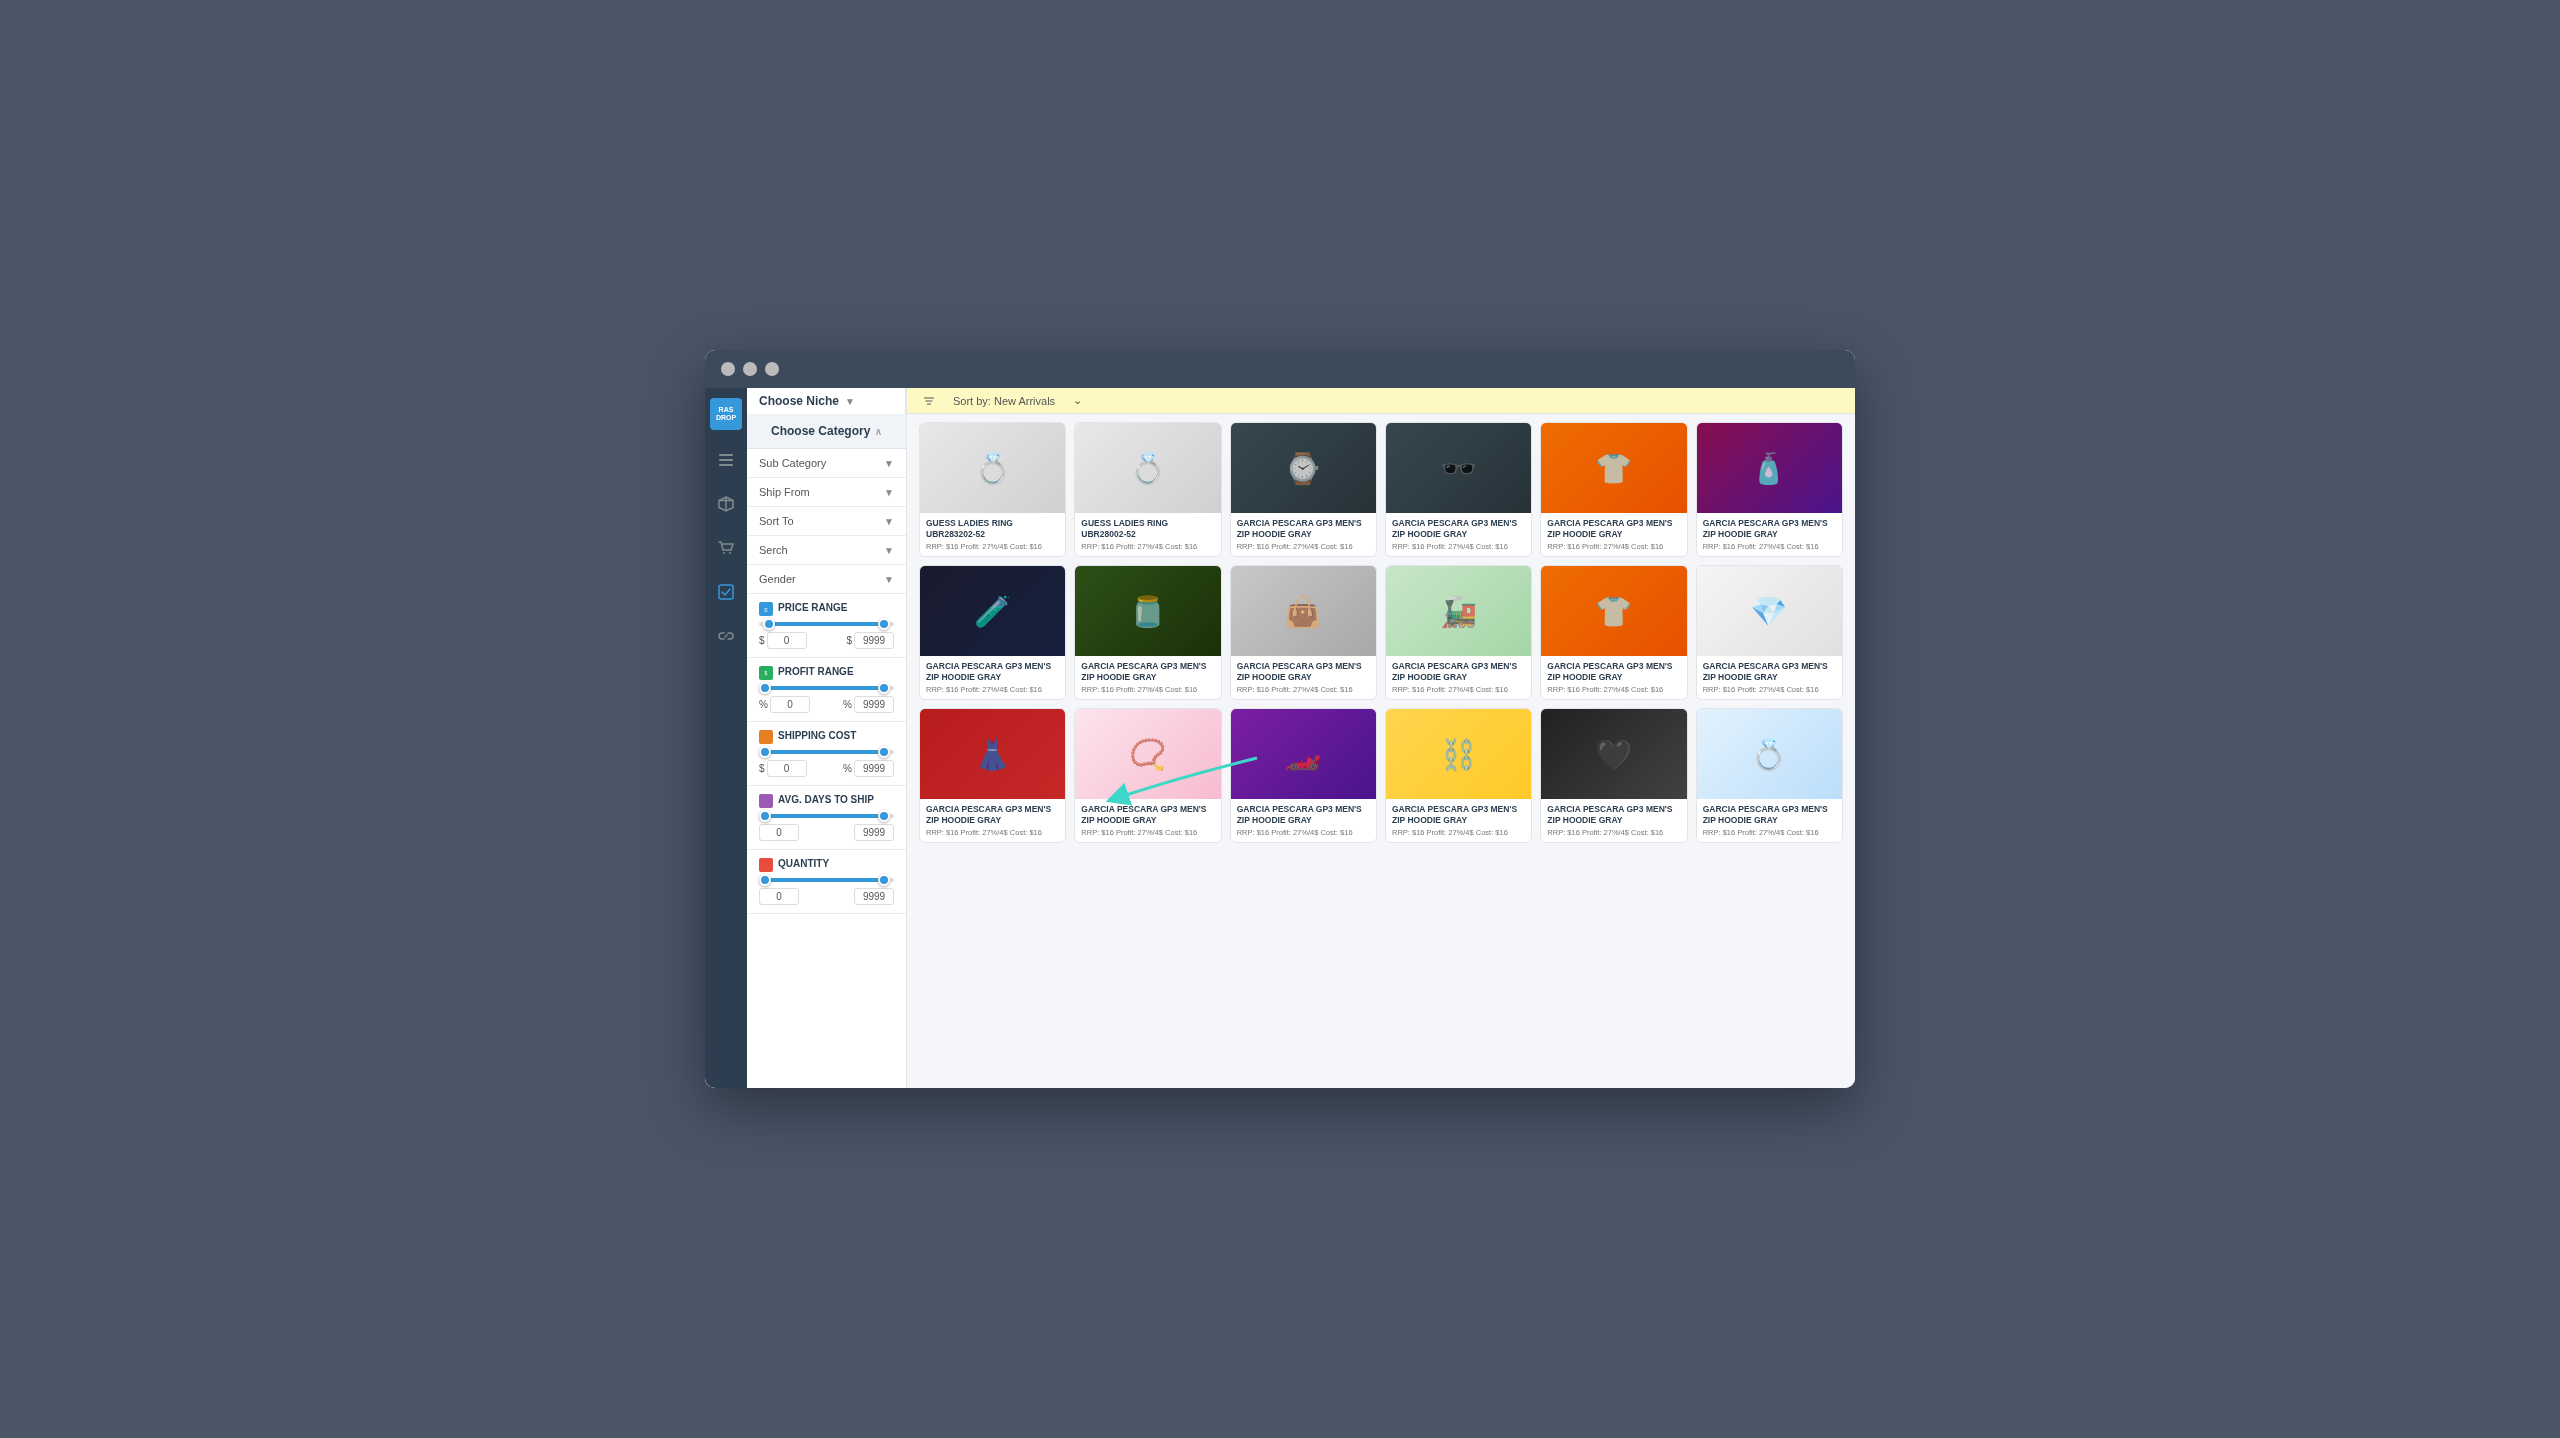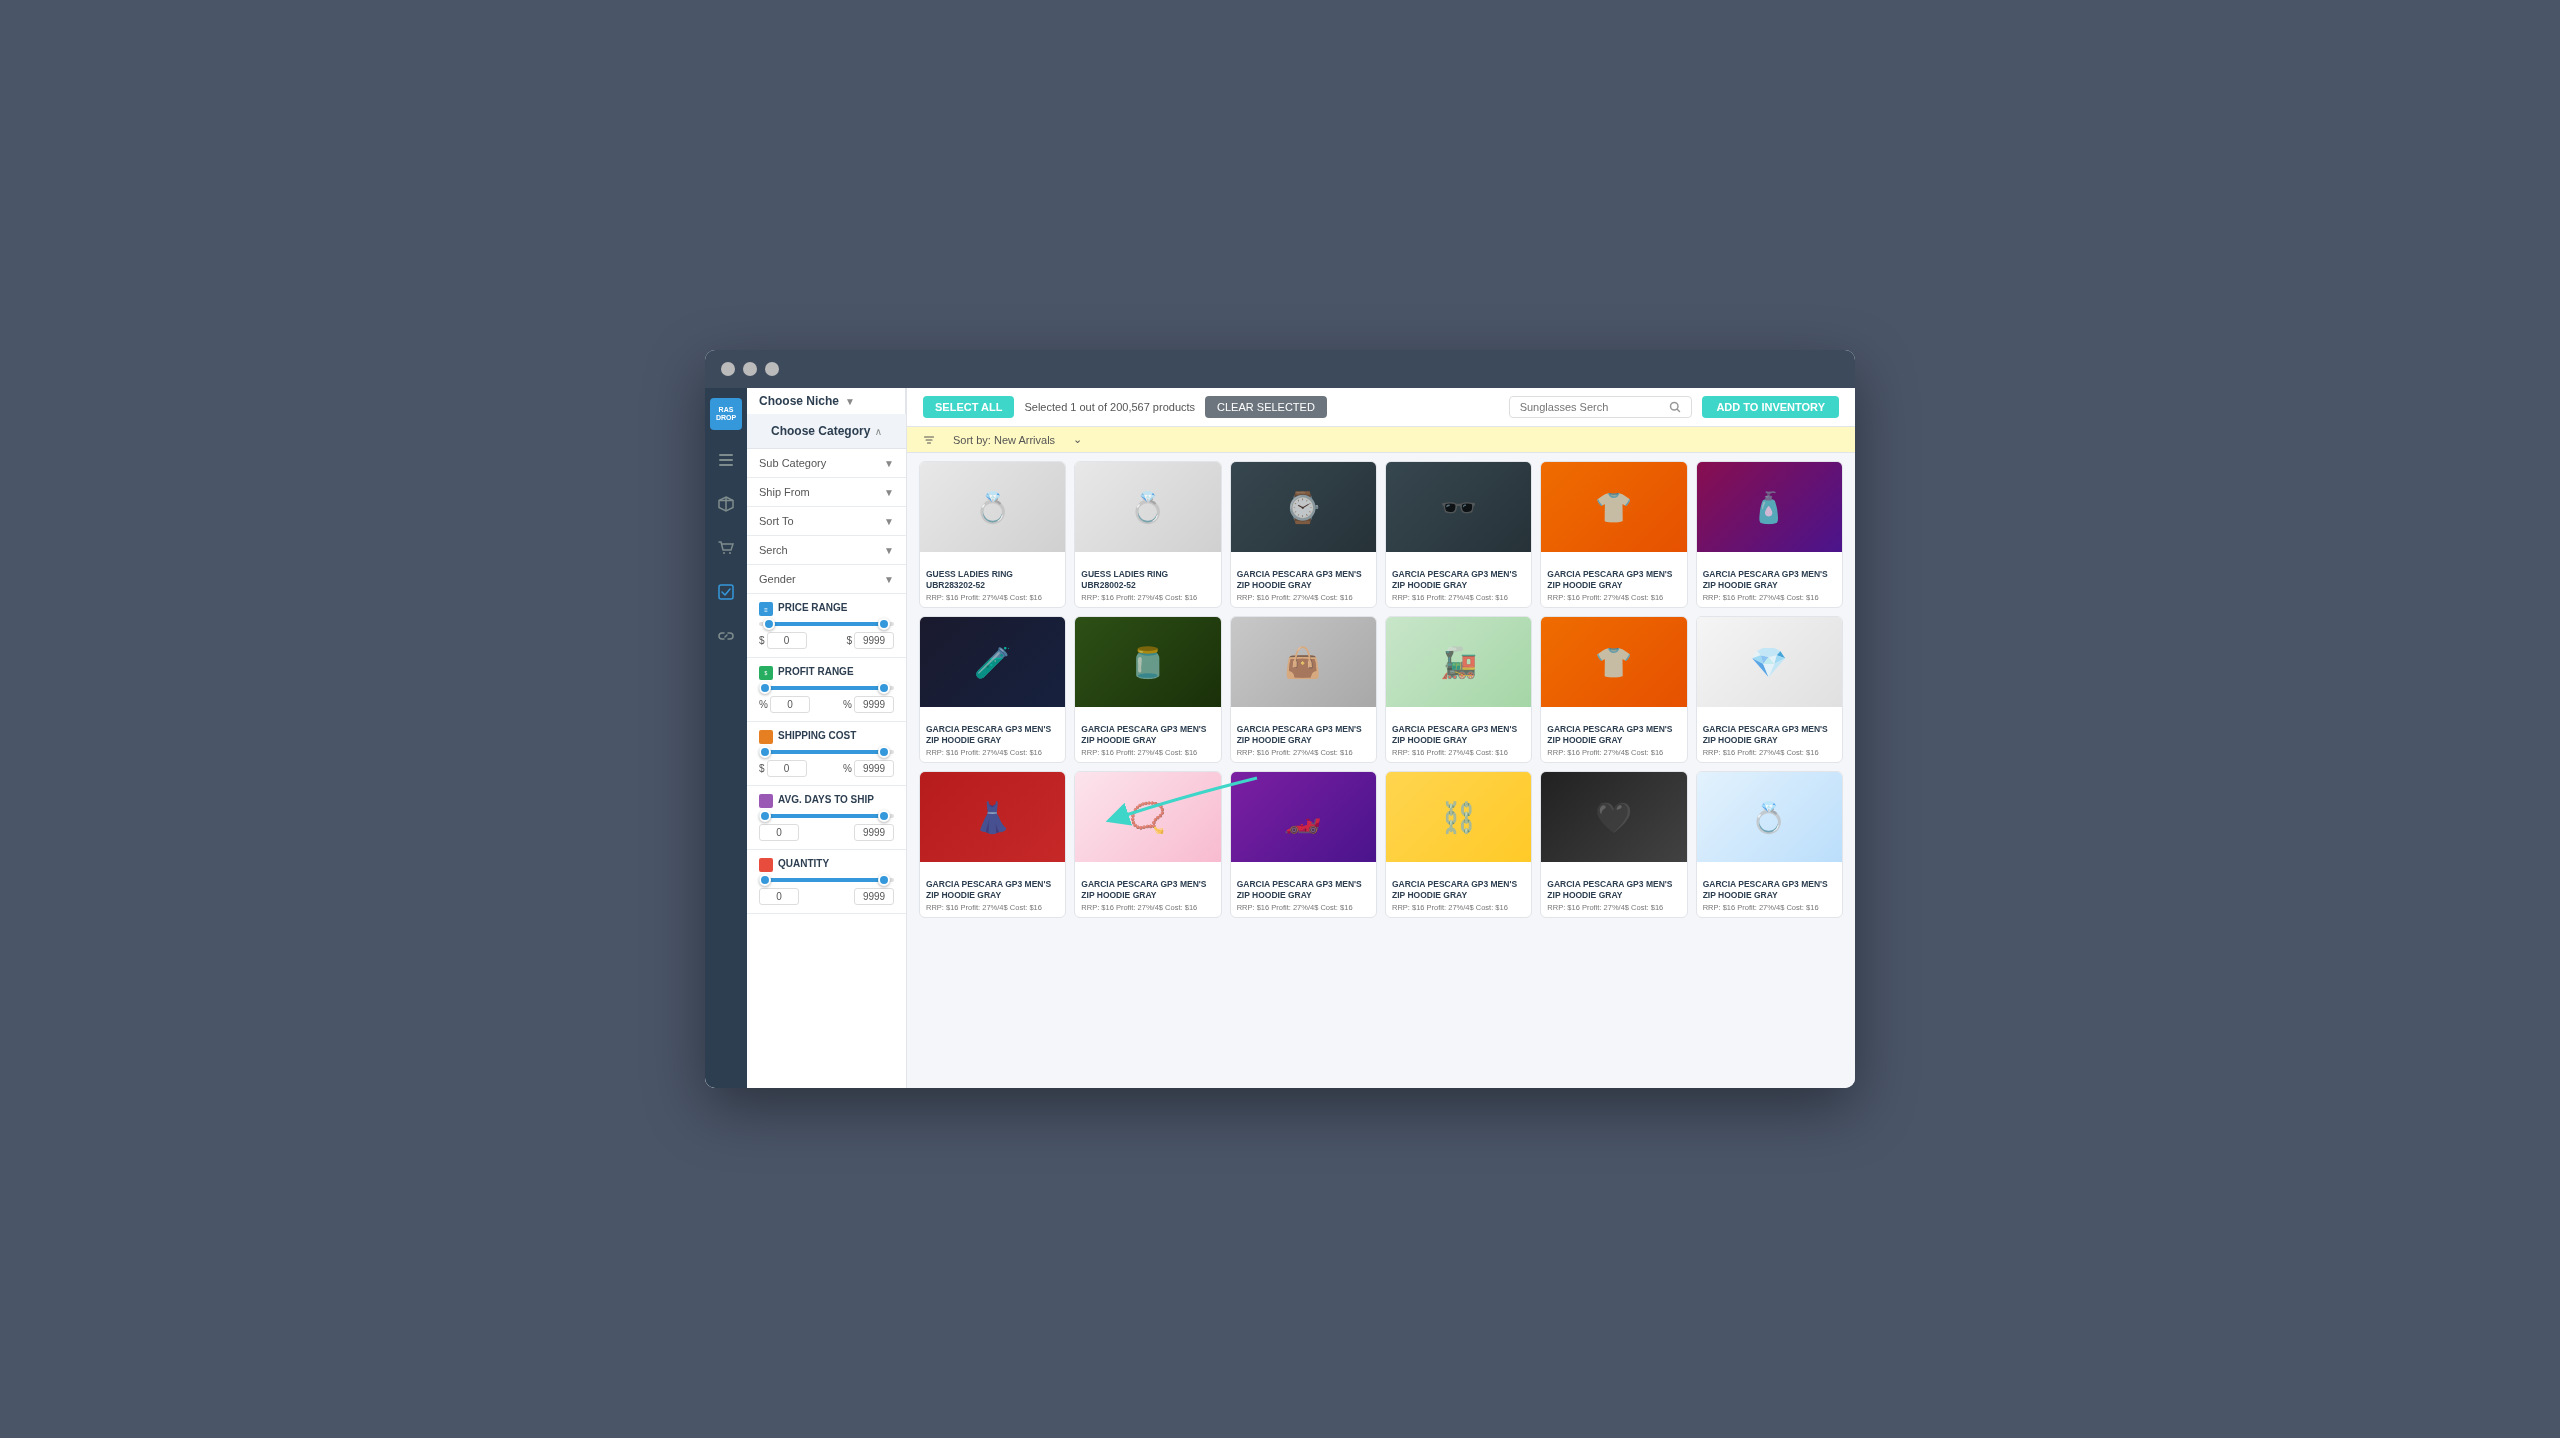--- a/index.html
+++ b/index.html
@@ -363,21 +363,20 @@
     .product-info {
       padding: 5px 6px;
     }
 
     .product-name {
       font-size: 8.5px;
       font-weight: 600;
       color: #2c3e50;
       line-height: 1.3;
       margin-bottom: 2px;
-      margin-top: 12px;
     }
 
     .product-pricing {
       font-size: 7.5px;
       color: #777;
     }
 
     
     .tooltip-overlay {
       position: absolute;
@@ -649,34 +648,20 @@
           <div class="range-value-right">
             <div class="range-value-box">9999</div>
           </div>
         </div>
       </div>
 
     </div>
 
     <div class="main-content">
 
-      <div class="top-bar">
-        <button class="btn-select-all">SELECT ALL</button>
-        <span class="selected-count">Selected 1 out of 200,567 products</span>
-        <button class="btn-clear">CLEAR SELECTED</button>
-        <div style="flex:1;"></div>
-        <div class="search-bar">
-          <input class="search-input" placeholder="Sunglasses Serch" style="">
-          <svg width="12" height="12" viewBox="0 0 16 16" fill="none">
-              <circle cx="7" cy="7" r="5" stroke="#999" stroke-width="2"></circle>
-              <path d="M11 11L14 14" stroke="#999" stroke-width="2" stroke-linecap="round"></path>
-            </svg>
-        </div>
-        <button class="btn-add-inventory">ADD TO INVENTORY</button>
-      </div>
 
       <div class="sort-bar">
         <svg width="12" height="12" viewBox="0 0 16 16" fill="none">
             <path d="M2 4H14M4 8H12M6 12H10" stroke="#555" stroke-width="1.5" stroke-linecap="round"></path>
           </svg>
         <span>Sort by: New Arrivals</span>
         <span>⌄</span>
       </div>
 
       <div class="product-grid-area">

